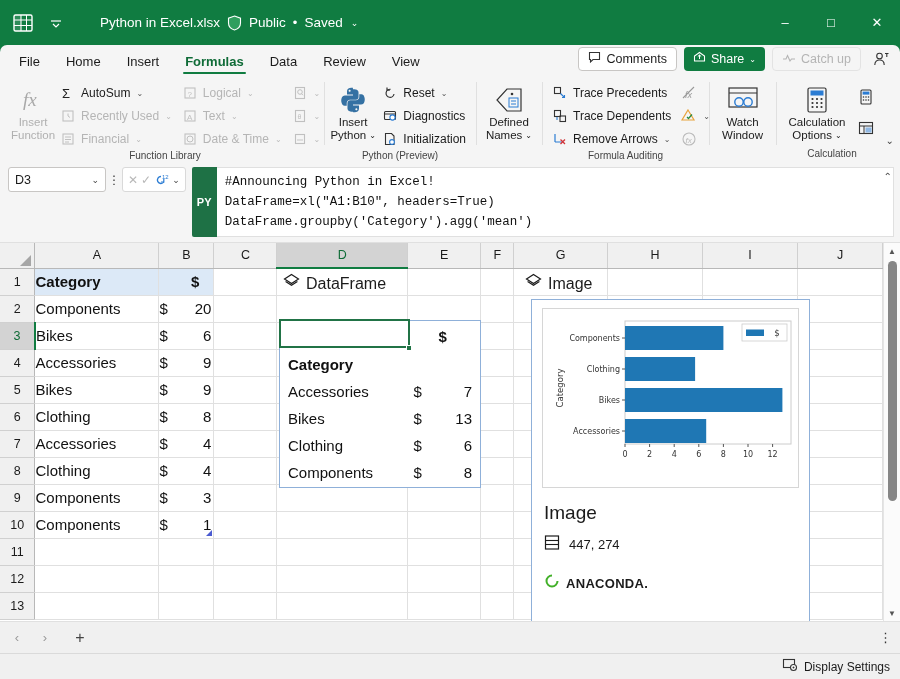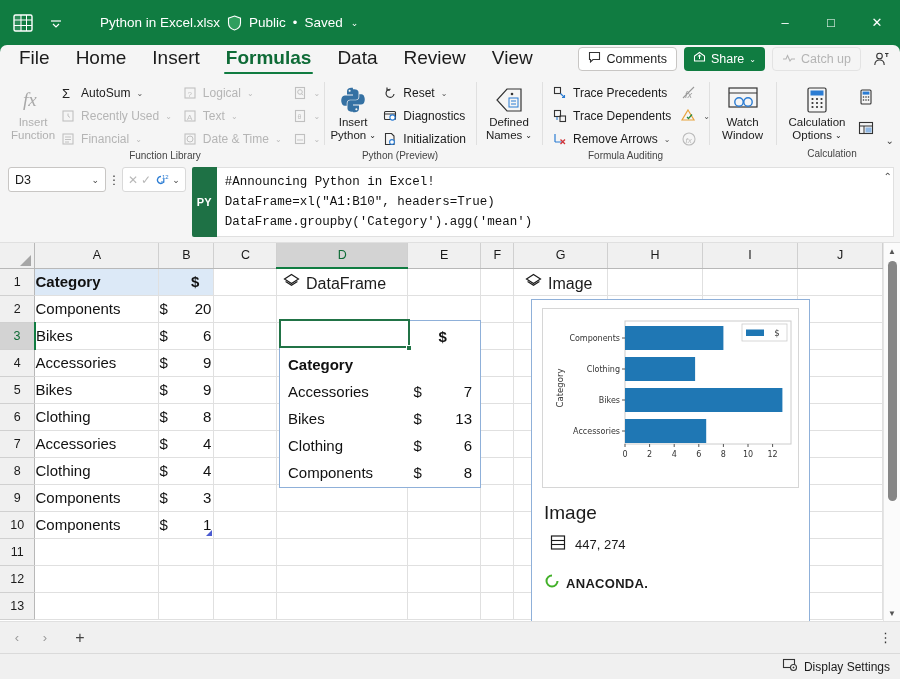--- a/index.html
+++ b/index.html
@@ -64,21 +64,21 @@
     overflow: hidden;
   }
   .tabstrip {
     height: 30px;
     display: flex; align-items: flex-end;
     padding-left: 6px;
     position: relative;
   }
   .tab {
     padding: 3px 13px 6px 13px;
-    font-size: 19px; color: #1b1b1b;
+    font-size: 13px; color: #1b1b1b;
     position: relative;
     white-space: nowrap;
   }
   .tab.active { color: #0f6b37; font-weight: 600; }
   .tab.active::after {
     content: ""; position: absolute;
     left: 11px; right: 11px; bottom: 1px; height: 2px;
     background: #107c41; border-radius: 1px;
   }
   .ribbon-right {
@@ -292,21 +292,21 @@
   }
 
   
   .img-card-inner { padding: 8px 10px 10px 10px; }
   .chart-box {
     border: 1px solid #d6d6d6; background: #fff;
     padding: 4px;
   }
   .img-title { font-size: 19px; color: #1b1b1b; margin: 14px 0 10px 2px; }
   .img-sub { font-size: 11px; color: #333; margin-left: 2px; }
-  .img-size-row { display: flex; align-items: center; gap: 9px; margin: 6px 0 0 8px; }
+  .img-size-row { display: flex; align-items: center; gap: 9px; margin: 6px 0 0 2px; }
   .img-size-val { font-size: 13px; color: #1b1b1b; }
   .anaconda { display: flex; align-items: center; gap: 6px; margin: 18px 0 0 2px; }
   .anaconda-text { font-size: 13px; font-weight: bold; letter-spacing: 0.3px; color: #1b1b1b; }
 
   
   .vscroll {
     width: 17px; background: #fbfbfb;
     border-left: 1px solid #e5e5e5;
     display: flex; flex-direction: column; align-items: center;
     flex: 0 0 17px;

